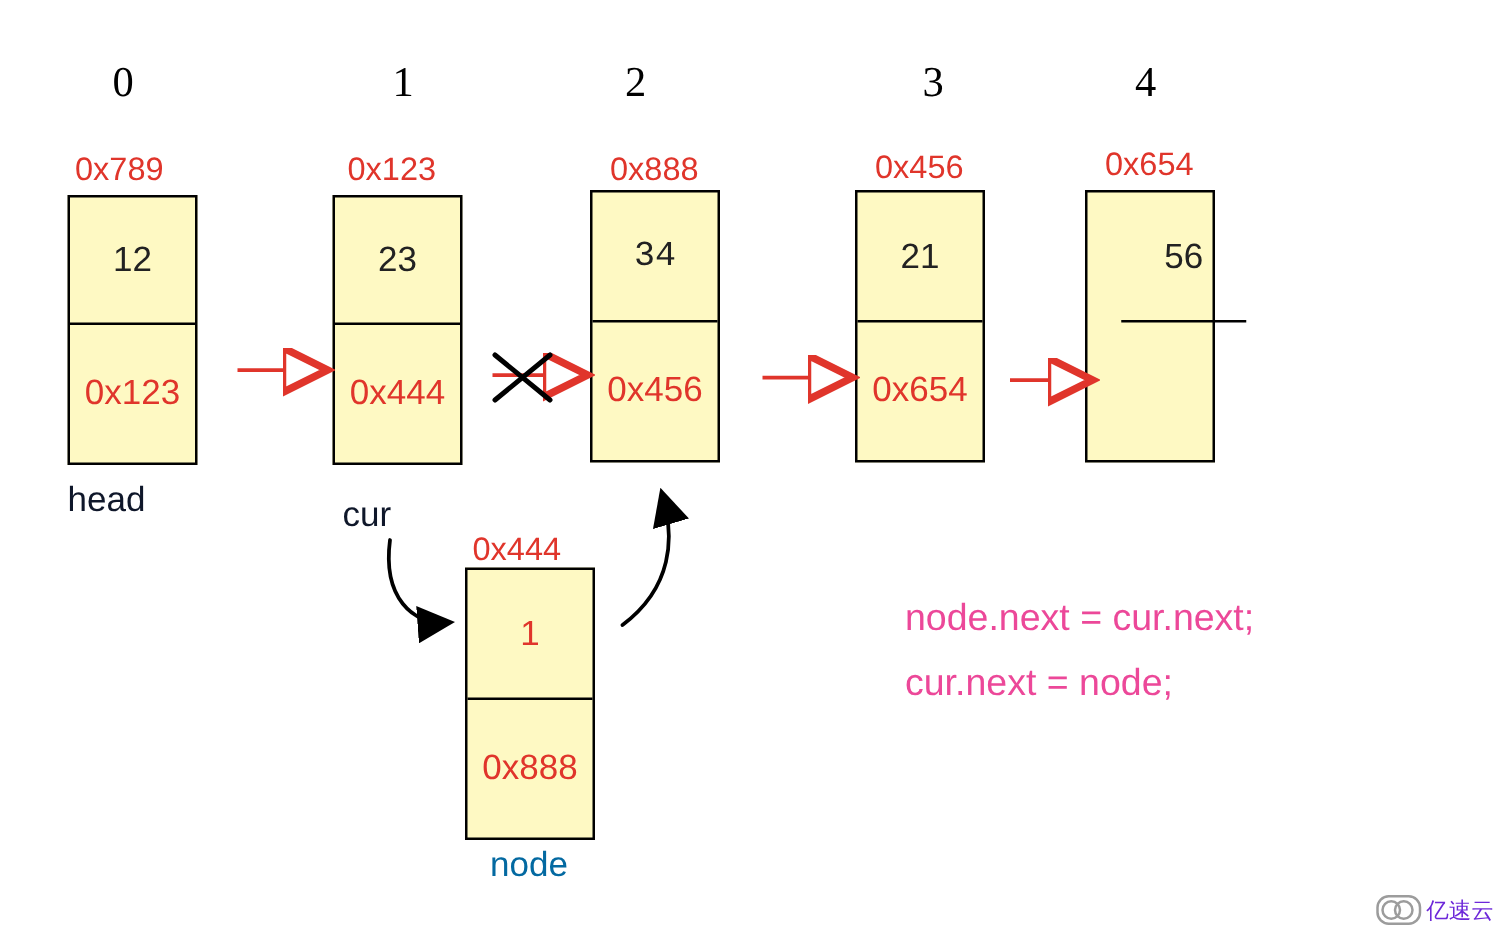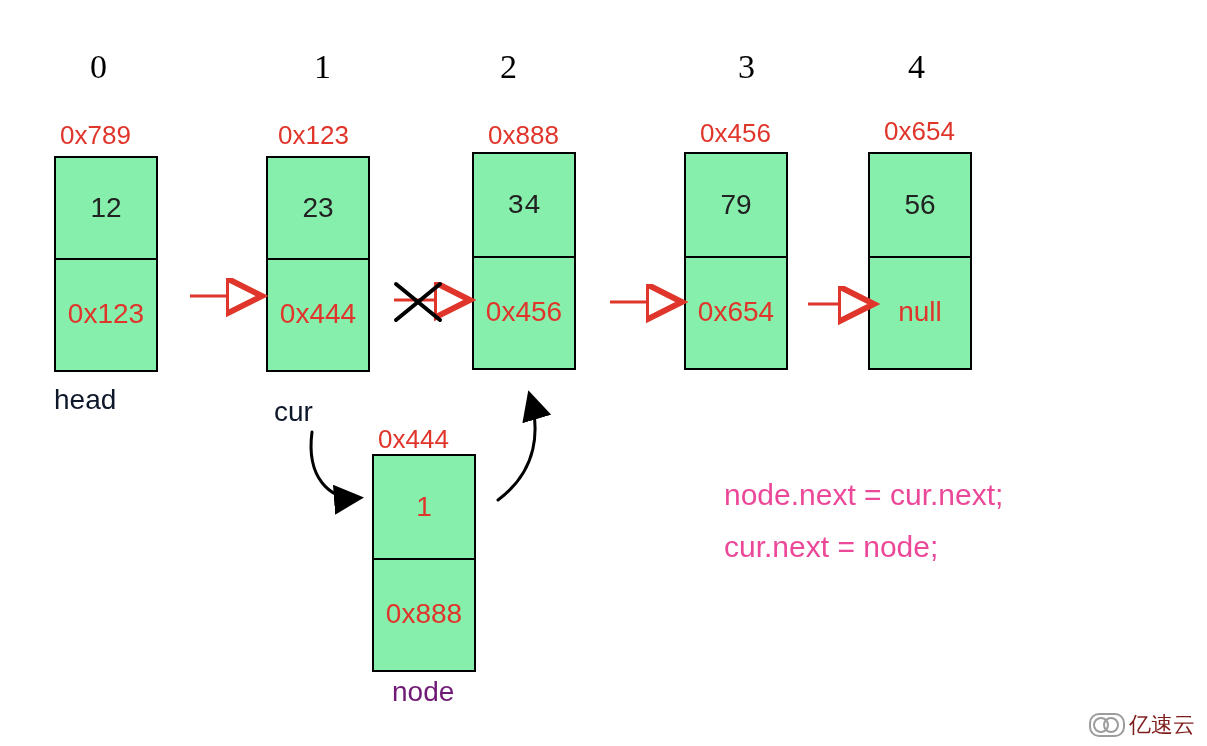--- a/index.html
+++ b/index.html
@@ -20,21 +20,21 @@
   }
   .addr {
     position: absolute;
     color: #e0352b;
     font-size: 26px;
     text-align: center;
   }
   .node-box {
     position: absolute;
     border: 2px solid #000;
-    background: #86efac;
+    background: #fef9c3;
   }
   .node-cell {
     width: 100%;
     display: flex;
     align-items: center;
     justify-content: center;
     font-size: 28px;
   }
   .node-cell.top {
     border-bottom: 2px solid #000;
@@ -43,35 +43,35 @@
   .node-cell.bottom {
     color: #e0352b;
   }
   .label-red {
     position: absolute;
     color: #0f172a;
     font-size: 28px;
   }
   .label-gray {
     position: absolute;
-    color: #701a75;
+    color: #0369a1;
     font-size: 28px;
   }
   .code-line {
     position: absolute;
     color: #ec4899;
     font-size: 30px;
     white-space: pre;
   }
   .watermark {
     position: absolute;
     right: 12px;
     bottom: 6px;
-    color: #7f1d1d;
-    font-size: 22px;
+    color: #6d28d9;
+    font-size: 18px;
     display: flex;
     align-items: center;
     gap: 4px;
   }
   .wm-icon {
     width: 32px;
     height: 20px;
     border: 2px solid #9c9c9c;
     border-radius: 10px;
     position: relative;
@@ -121,27 +121,26 @@
   <div class="node-cell bottom" style="height:108px;">0x444</div>
 </div>
 <div class="label-red" style="left:274px; top:396px;">cur</div>
 
 <div class="node-box" style="left:472px; top:152px; width:100px; height:214px;">
   <div class="node-cell top" style="height:102px;font-family:Liberation Mono, monospace;">34</div>
   <div class="node-cell bottom" style="height:108px;">0x456</div>
 </div>
 
 <div class="node-box" style="left:684px; top:152px; width:100px; height:214px;">
-  <div class="node-cell top" style="height:102px;">79</div>
+  <div class="node-cell top" style="height:102px;">21</div>
   <div class="node-cell bottom" style="height:108px;">0x654</div>
 </div>
 
 <div class="node-box" style="left:868px; top:152px; width:100px; height:214px;">
-  <div class="node-cell top" style="height:102px;">56</div>
-  <div class="node-cell bottom" style="height:108px;">null</div>
+  <div class="node-cell top" style="height:102px;margin-left:27px;">56</div>
 </div>
 
 <div class="addr" style="left:378px; top:424px;">0x444</div>
 <div class="node-box" style="left:372px; top:454px; width:100px; height:214px;">
   <div class="node-cell top" style="height:102px; color:#e0352b;">1</div>
   <div class="node-cell bottom" style="height:108px;">0x888</div>
 </div>
 <div class="label-gray" style="left:392px; top:676px;">node</div>
 
 <div class="code-line" style="left:724px; top:478px;">node.next = cur.next;</div>

